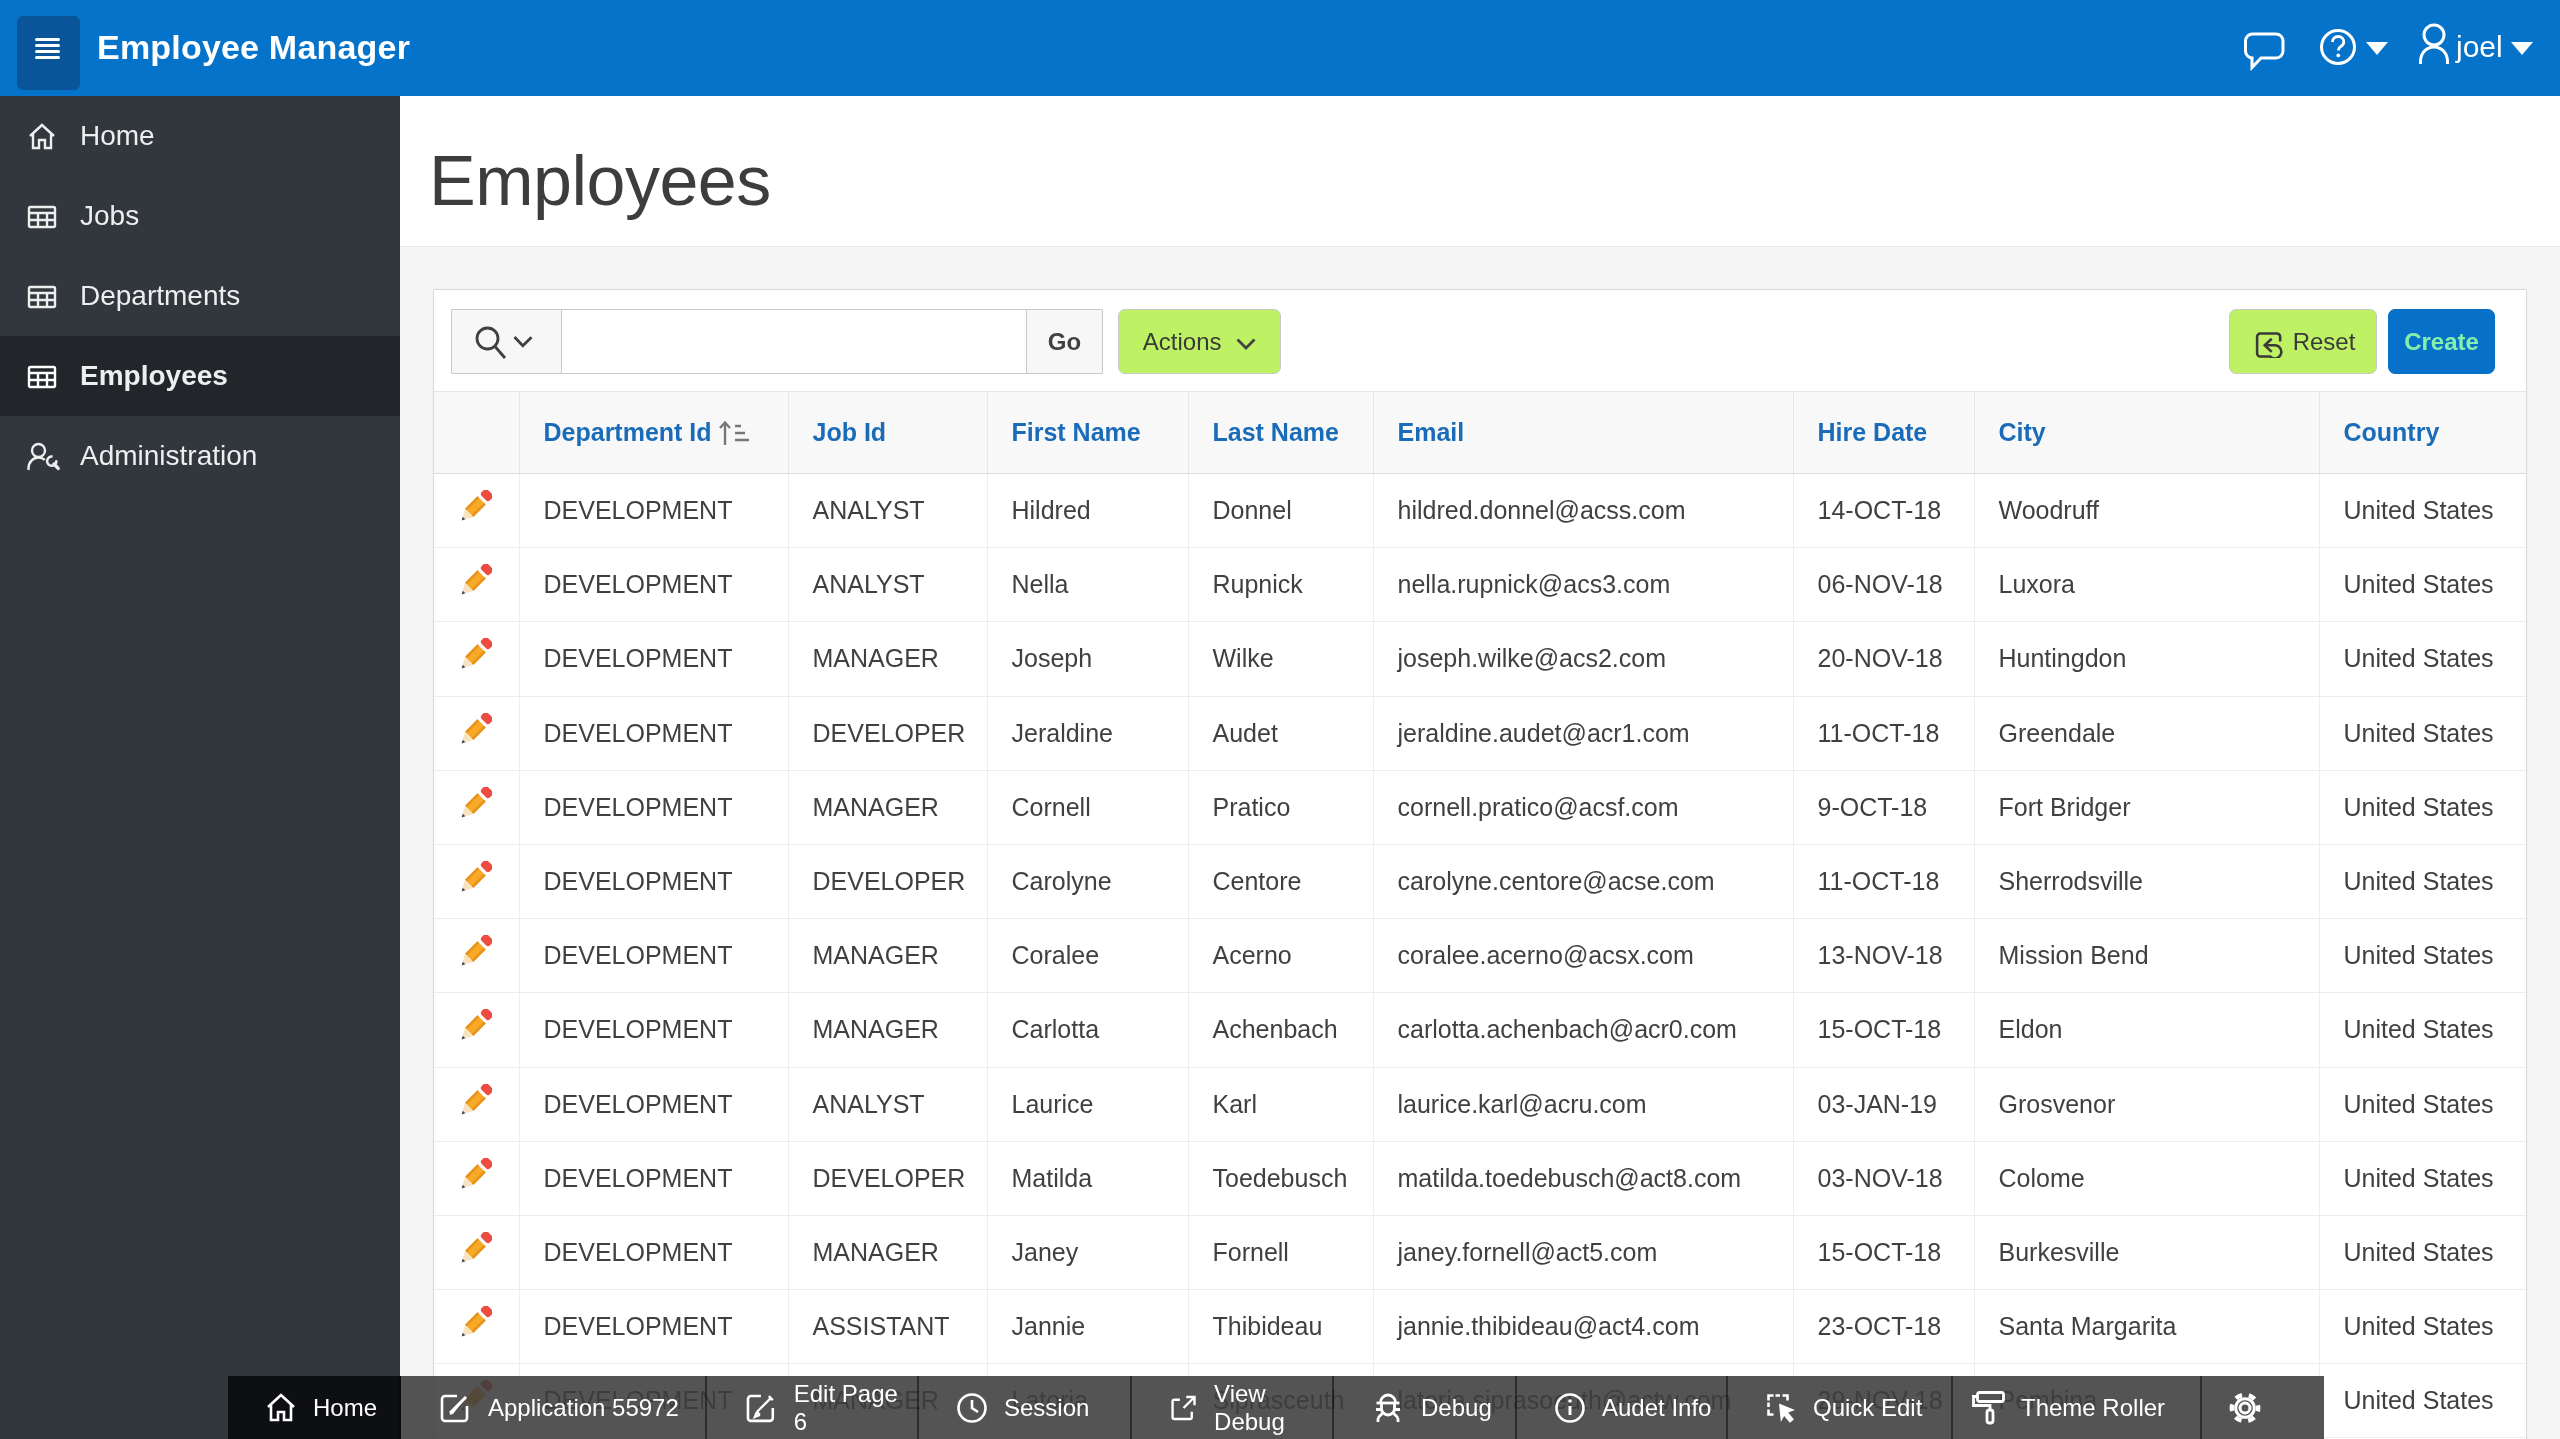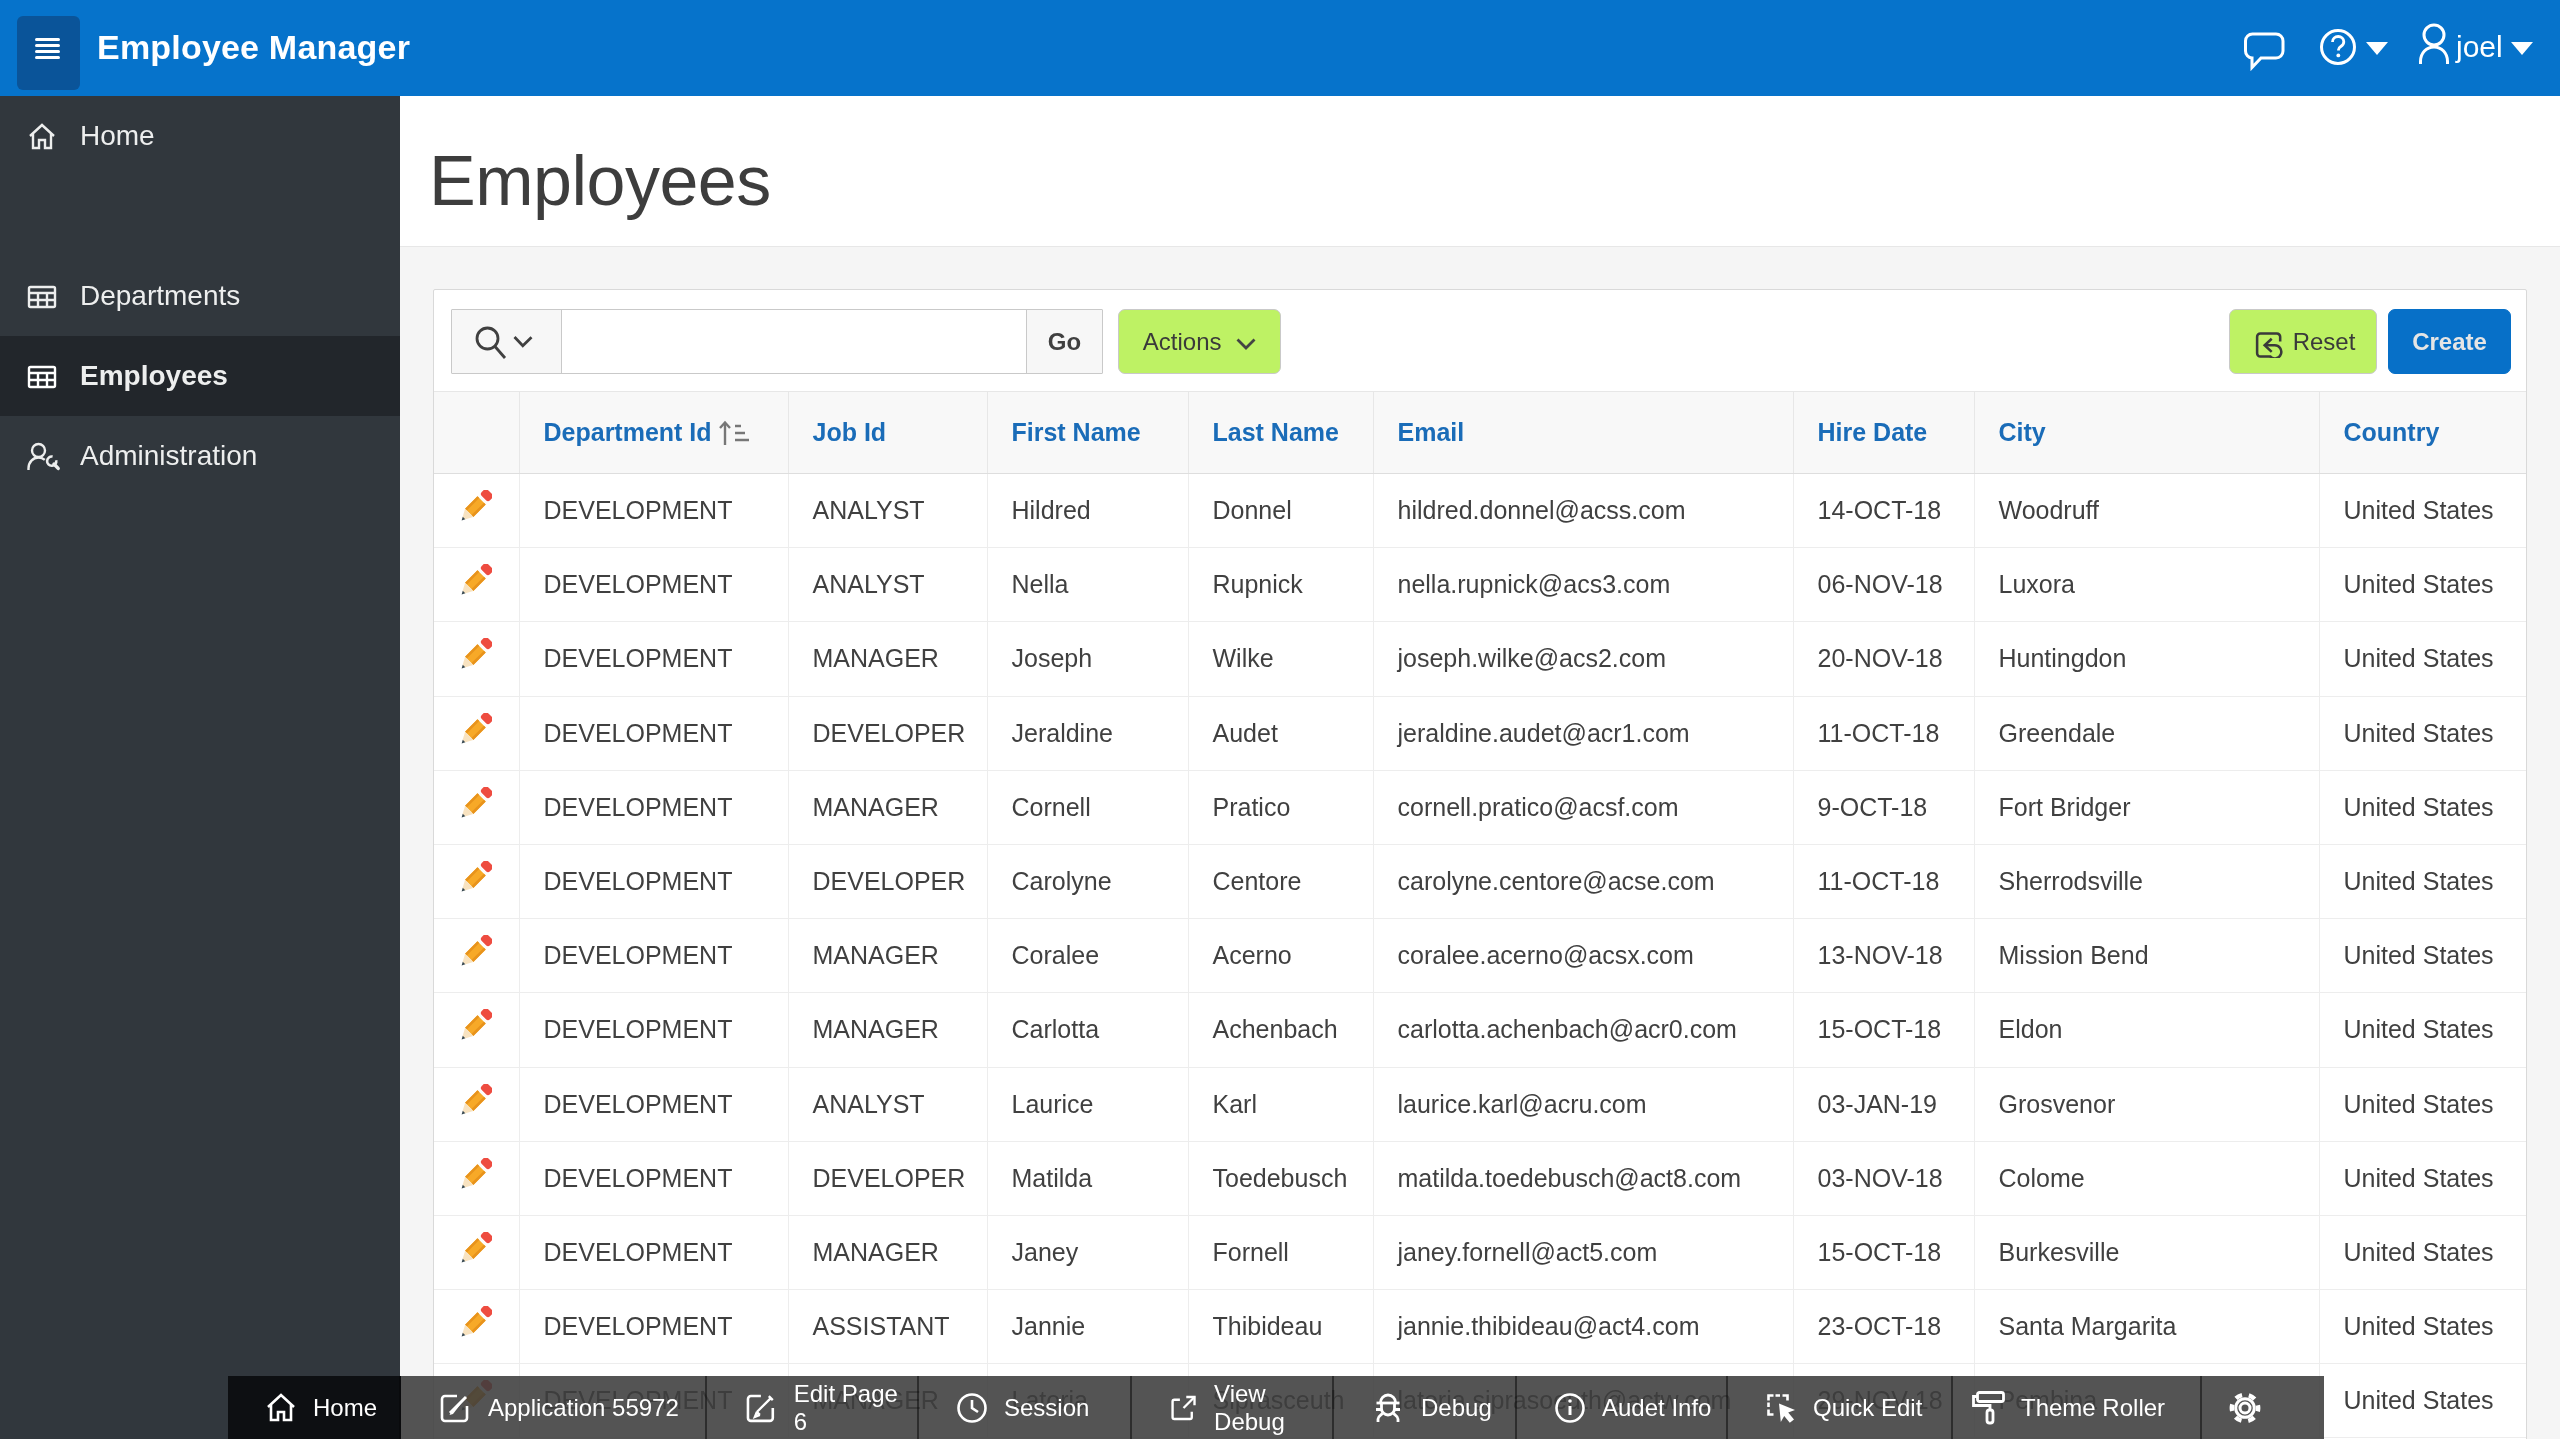--- a/index.html
+++ b/index.html
@@ -30,21 +30,21 @@
 .card { position:absolute; left:33px; top:42px; width:2094px; height:1160px; background:#fff; border:1px solid #d9d9d9; border-radius:2px; }
 
 
 .sgroup { position:absolute; left:17px; top:19px; height:65px; display:flex; border:1px solid #c9c9c9; border-radius:1px; overflow:hidden; background:#fff; }
 .sseg { width:110px; background:#f7f7f7; border-right:1px solid #c9c9c9; position:relative; }
 .sinput { width:464px; background:#fff; }
 .sgo { width:76px; background:#f7f7f7; border-left:1px solid #c9c9c9; text-align:center; line-height:63px; font-size:24px; font-weight:700; color:#404040; }
 .btn { position:absolute; top:19px; height:65px; border:1px solid #c9c9c9; border-radius:7px; background:#bef264; font-size:24px; color:#3a3a3a; text-align:center; }
 .actions { left:684px; width:163px; }
 .reset { left:1795px; width:148px; }
-.create { left:1954px; width:123px; background:#0770c8; border-color:#0770c8; color:#e5e5e5; font-weight:700; line-height:63px; }
+.create { left:1954px; width:107px; background:#0770c8; border-color:#0770c8; color:#86efac; font-weight:700; line-height:63px; }
 
 
 table.rpt { position:absolute; left:0px; top:101px; width:2092px; border-collapse:collapse; table-layout:fixed; }
 table.rpt th { height:82px; background:#f8f8f8; color:#1a6cb8; font-size:25px; font-weight:700; text-align:left; padding:0 0 0 24px; border:1px solid #e7e7e7; border-top:1px solid #e7e7e7; white-space:nowrap; }
 table.rpt td { height:74.2px; font-size:25px; color:#404040; padding:0 0 0 24px; border:1px solid #ededed; background:#fff; white-space:nowrap; overflow:hidden; }
 table.rpt td.pc { padding:0; text-align:center; vertical-align:top; }
 table.rpt th:first-child, table.rpt td:first-child { border-left:none; }
 table.rpt th:last-child, table.rpt td:last-child { border-right:none; }
 table.rpt th { border-bottom:1px solid #dedede; }
 
@@ -87,20 +87,27 @@
   </svg>
 </div>
 
 <div class="sidebar">
   <div class="nav" style="top:0">
     <svg width="32" height="32" viewBox="0 0 32 32" fill="none" stroke="#edeeee" stroke-width="2.4">
         <path d="M4 15 L16 4 L28 15"></path>
         <path d="M7 13 V27 H13 V19 H19 V27 H25 V13"></path>
       </svg>
     <span class="lbl">Home</span>
+  </div>
+  <div class="nav" style="top:80px">
+    <svg width="32" height="32" viewBox="0 0 32 32" fill="none" stroke="#edeeee" stroke-width="2.4">
+        <rect x="3" y="6" width="26" height="20" rx="1.5"></rect>
+        <path d="M3 12 h26 M3 19 h26 M12 12 v14 M21 12 v14"></path>
+      </svg>
+    <span class="lbl">Jobs</span>
   </div>
   <div class="nav" style="top:160px">
     <svg width="32" height="32" viewBox="0 0 32 32" fill="none" stroke="#edeeee" stroke-width="2.4">
         <rect x="3" y="6" width="26" height="20" rx="1.5"></rect>
         <path d="M3 12 h26 M3 19 h26 M12 12 v14 M21 12 v14"></path>
       </svg>
     <span class="lbl">Departments</span>
   </div>
   <div class="nav sel" style="top:240px">
     <svg width="32" height="32" viewBox="0 0 32 32" fill="none" stroke="#ffffff" stroke-width="2.4">

